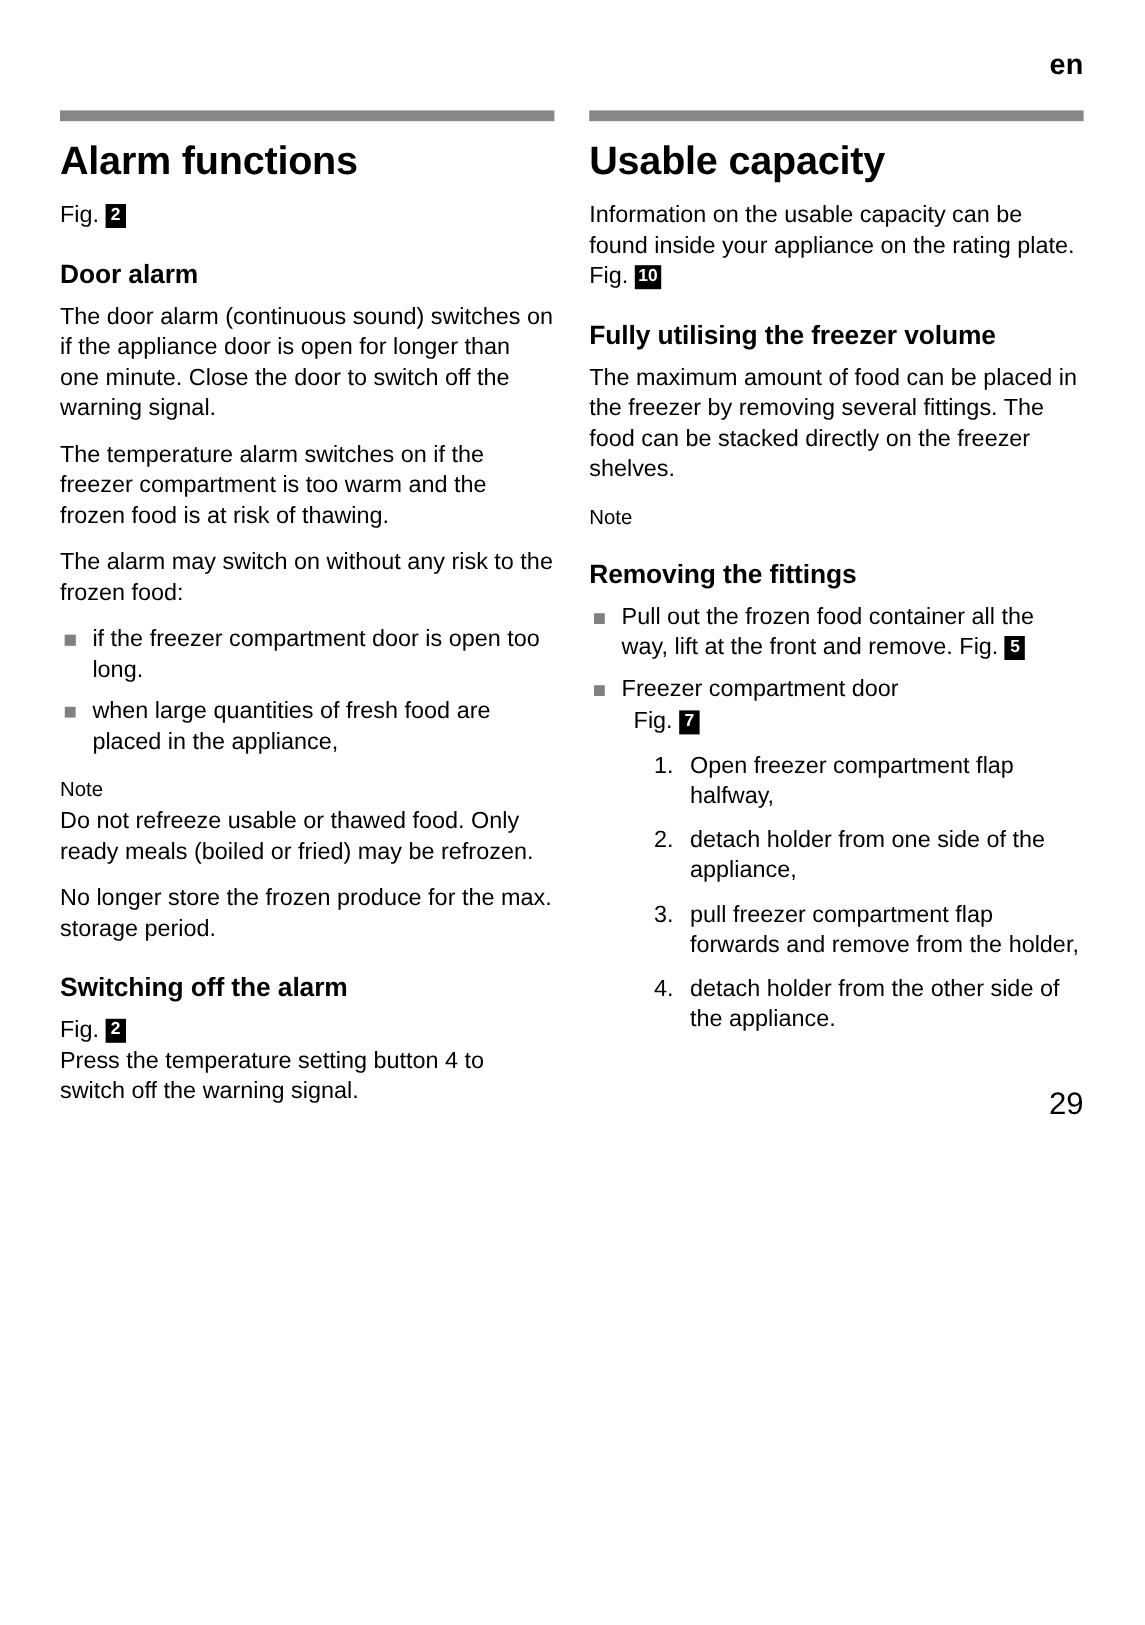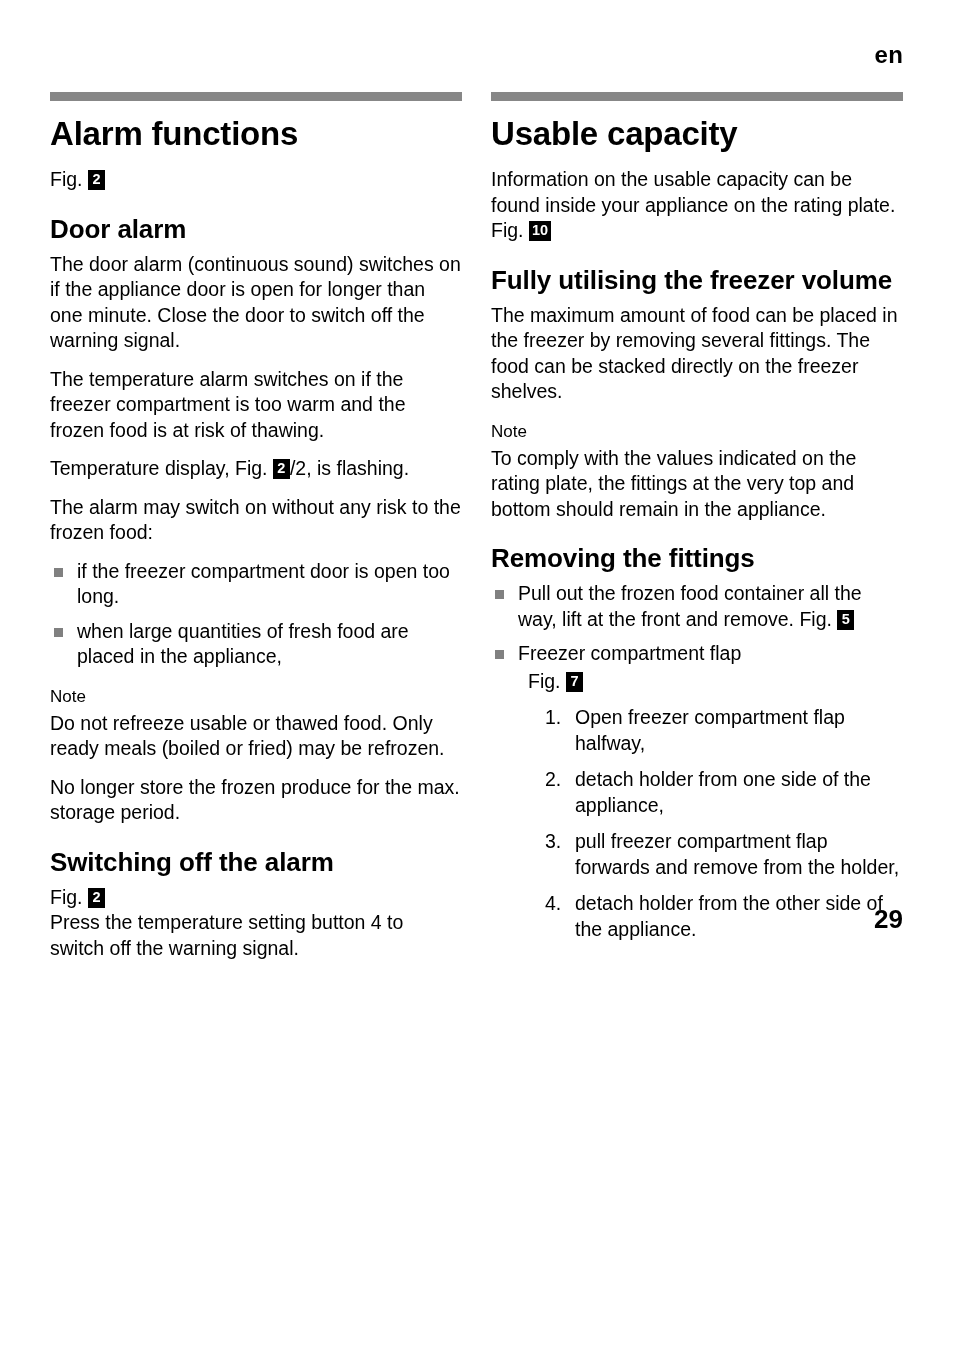--- a/index.html
+++ b/index.html
@@ -62,21 +62,21 @@
   }
 
   h1.chapter {
     font-size: 33px;
     font-weight: bold;
     line-height: 38px;
     margin: 0 0 14px 0;
     letter-spacing: -0.2px;
   }
   h2.section {
-    font-size: 26px;
+    font-size: 22px;
     font-weight: bold;
     line-height: 28px;
     margin: 22px 0 9px 0;
     letter-spacing: -0.1px;
   }
   h3.note-head {
     font-size: 17px;
     font-weight: normal;
     line-height: 22px;
     margin: 16px 0 3px 0;
@@ -159,21 +159,21 @@
     width: 26px;
     text-align: left;
   }
 
   
   .folio {
     position: absolute;
     bottom: 34px;
     right: 51px;
     font-size: 26px;
-    font-weight: bold;
+    font-weight: normal;
     line-height: 30px;
   }
   .nowrap { white-space: nowrap; }
 </style>
 </head>
 <body>
 
 <div class="page">
 
   <div class="running-head">
@@ -191,24 +191,20 @@
       <p class="body">
         <span>Fig.</span>
         <span class="figref">2</span>
       </p>
 
       <h2 class="section">Door alarm</h2>
       <p class="body">The door alarm (continuous sound) switches on if the appliance door is open for longer than one minute. Close the door to switch off the warning signal.</p>
 
       <p class="body">The temperature alarm switches on if the freezer compartment is too warm and the frozen food is at risk of thawing.</p>
 
-      <p class="body">
-        <span>Temperature display, Fig.</span>
-        <span class="figref">2</span><span>/2, is flashing.</span>
-      </p>
 
       <p class="body">The alarm may switch on without any risk to the frozen food:</p>
 
       <ul class="sq">
         <li>
           <span class="bullet"></span>
         </li>
         <li>
           <span class="bullet"></span>
           <span>if the freezer compartment door is open too long.</span>
@@ -240,36 +236,35 @@
 
       <p class="body">
         <span>Information on the usable capacity can be found inside your appliance on the rating plate. Fig.</span>
         <span class="figref">10</span>
       </p>
 
       <h2 class="section">Fully utilising the freezer volume</h2>
       <p class="body">The maximum amount of food can be placed in the freezer by removing several fittings. The food can be stacked directly on the freezer shelves.</p>
 
       <h3 class="note-head">Note</h3>
-      <p class="body">To comply with the values indicated on the rating plate, the fittings at the very top and bottom should remain in the appliance.</p>
 
       <h2 class="section">Removing the fittings</h2>
 
       <ul class="sq">
         <li>
           <span class="bullet"></span>
           <span>Pull out the frozen food container all the way, lift at the front and remove.</span>
           <span class="nowrap">
             <span>Fig.</span>
             <span class="figref">5</span>
           </span>
         </li>
         <li>
           <span class="bullet"></span>
-          <span>Freezer compartment flap</span>
+          <span>Freezer compartment door</span>
           <span class="subfig">
             <span>Fig.</span>
             <span class="figref">7</span>
           </span>
 
           <ol class="num">
             <li>
               <span class="stepnum">1.</span>
               <span>Open freezer compartment flap halfway,</span>
             </li>

